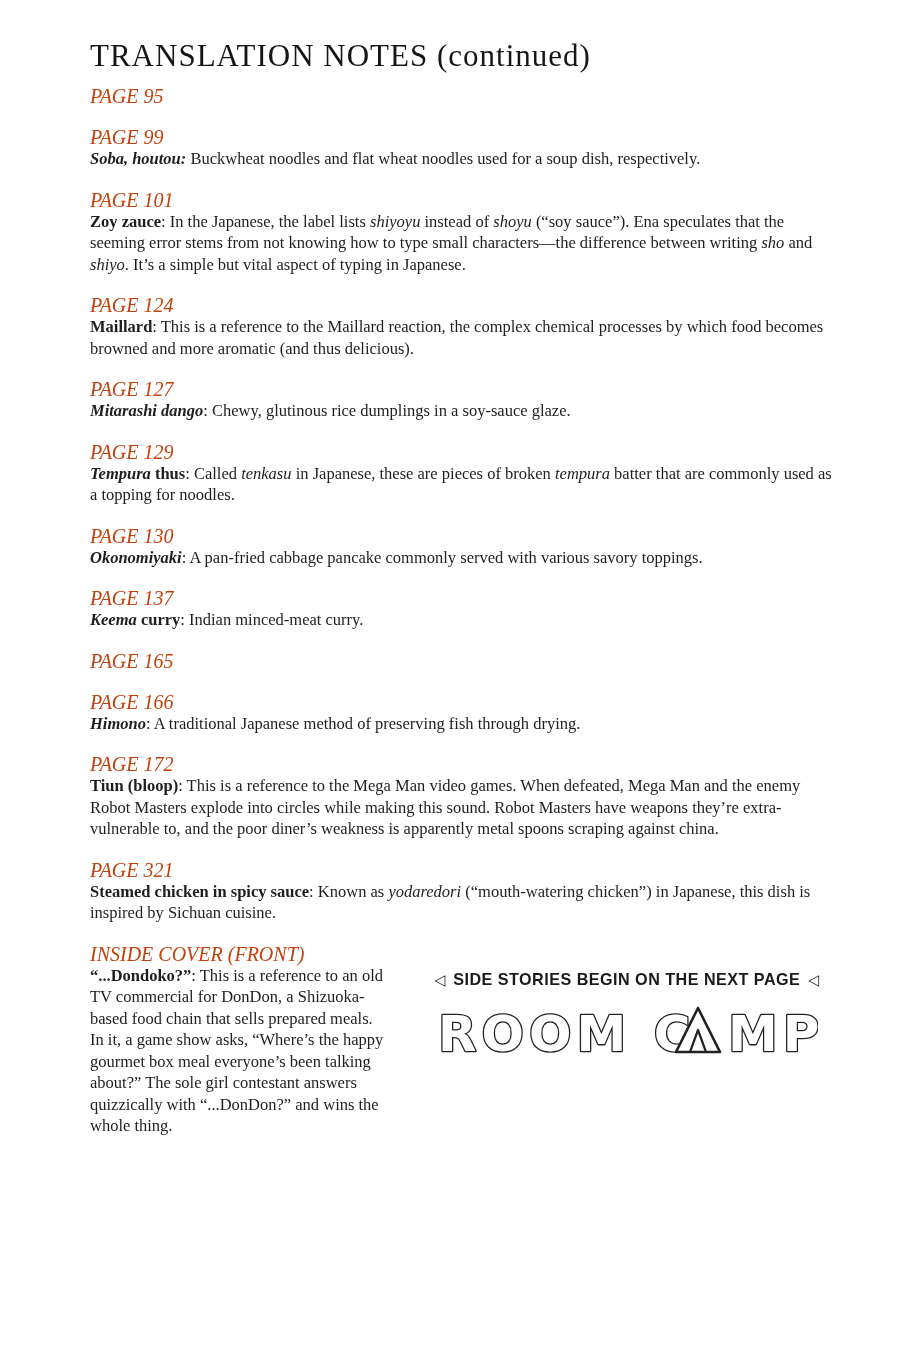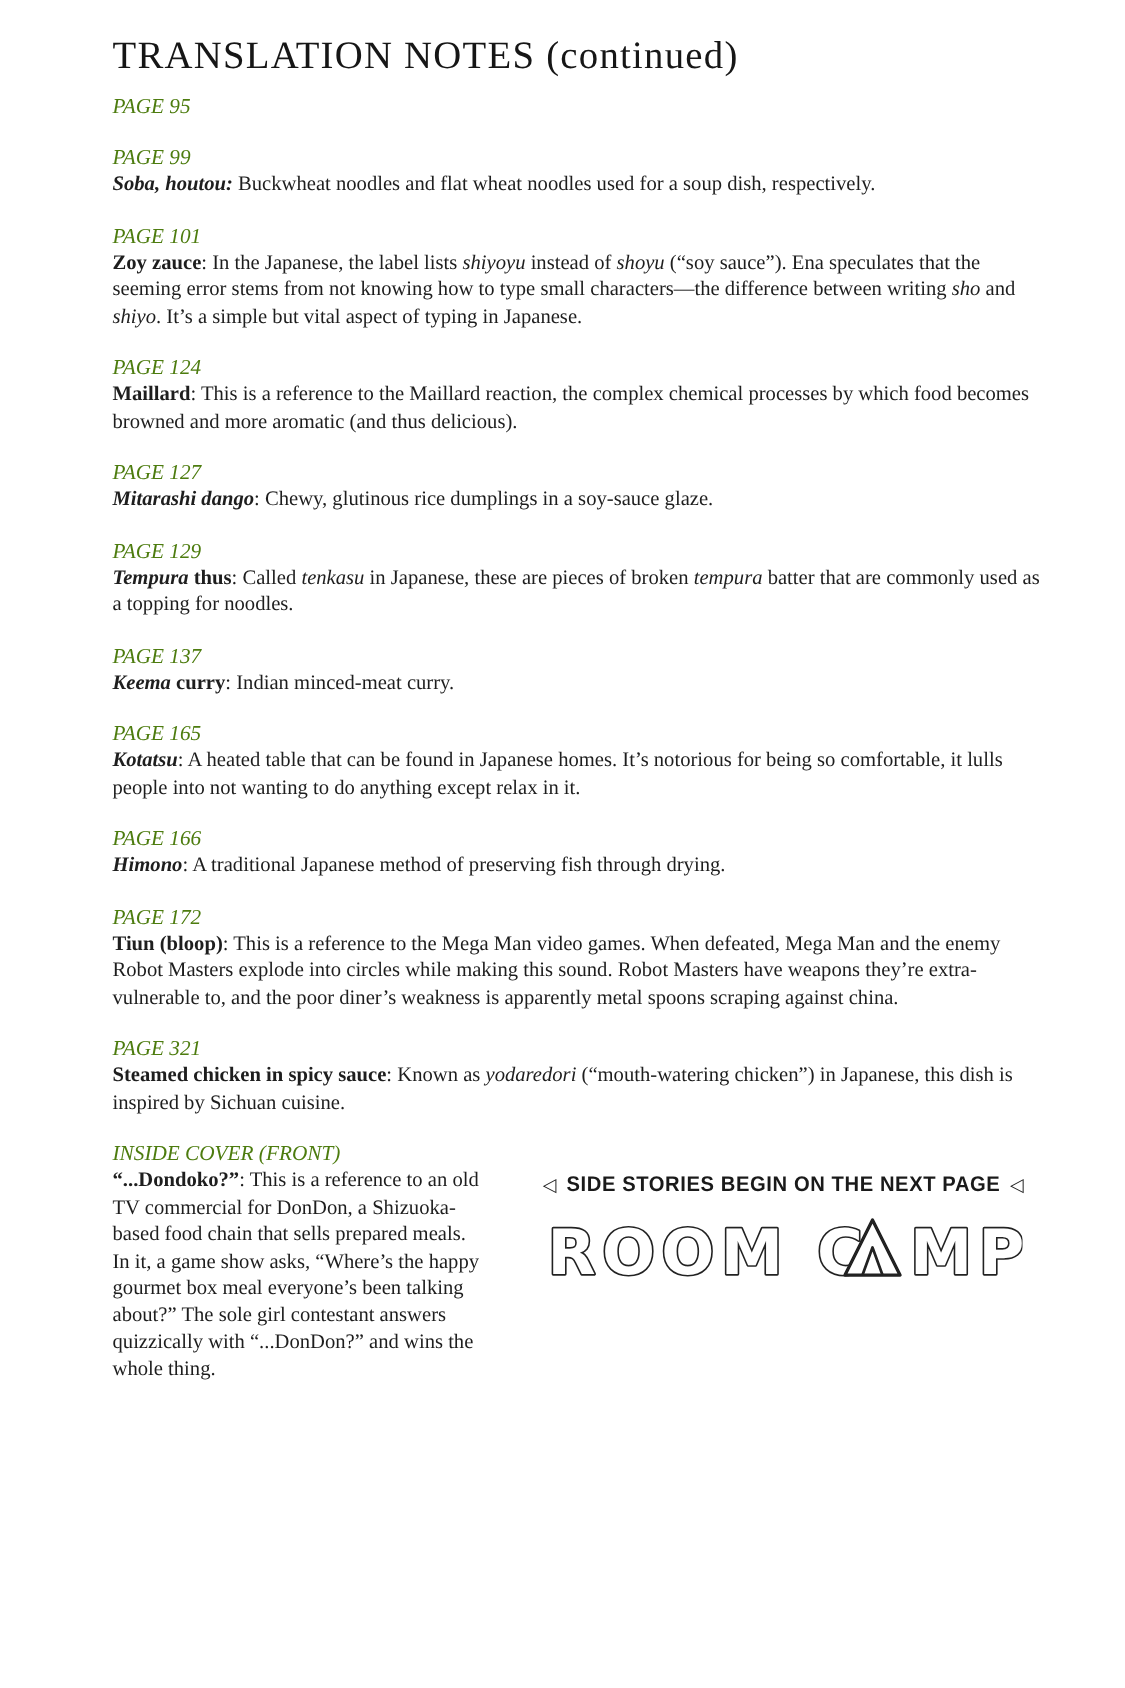--- a/index.html
+++ b/index.html
@@ -12,34 +12,35 @@
     height: 1350px;
     overflow: hidden;
     color: #1e1e1e;
     font-family: "Liberation Serif", serif;
   }
   .page {
     box-sizing: border-box;
     width: 900px;
     height: 996px;
     padding: 26px 64px 10px 90px;
+    margin-top: 12px;
   }
   .page-title {
     font-size: 31px;
     font-weight: normal;
     letter-spacing: 1px;
     margin: 0 0 12px 0;
     color: #161616;
   }
   .entry { margin: 0 0 20px 0; }
   .page-label {
     font-style: italic;
-    font-size: 17px;
+    font-size: 20px;
     line-height: 21px;
-    color: #4d7c0f;
+    color: #c2410c;
   }
   .note-text {
     margin: 0;
     font-size: 16.5px;
     line-height: 21.5px;
     color: #1e1e1e;
   }
   .seg-b  { font-weight: bold; }
   .seg-i  { font-style: italic; }
   .seg-bi { font-weight: bold; font-style: italic; }
@@ -124,26 +125,29 @@
       </div>
       <div class="entry">
         <div class="page-label">PAGE 127</div>
         <p class="note-text"><span class="seg-bi">Mitarashi dango</span><span>: Chewy, glutinous rice dumplings in a soy-sauce glaze.</span></p>
       </div>
       <div class="entry">
         <div class="page-label">PAGE 129</div>
         <p class="note-text"><span class="seg-bi">Tempura</span><span class="seg-b"> thus</span><span>: Called </span><span class="seg-i">tenkasu</span><span> in Japanese, these are pieces of broken </span><span class="seg-i">tempura</span><span> batter that are commonly used as a topping for noodles.</span></p>
       </div>
       <div class="entry">
+        <div class="page-label">PAGE 130</div>
+        <p class="note-text"><span class="seg-bi">Okonomiyaki</span><span>: A pan-fried cabbage pancake commonly served with various savory toppings.</span></p>
+      </div>
+      <div class="entry">
         <div class="page-label">PAGE 137</div>
         <p class="note-text"><span class="seg-bi">Keema</span><span class="seg-b"> curry</span><span>: Indian minced-meat curry.</span></p>
       </div>
       <div class="entry">
         <div class="page-label">PAGE 165</div>
-        <p class="note-text"><span class="seg-bi">Kotatsu</span><span>: A heated table that can be found in Japanese homes. It’s notorious for being so comfortable, it lulls people into not wanting to do anything except relax in it.</span></p>
       </div>
       <div class="entry">
         <div class="page-label">PAGE 166</div>
         <p class="note-text"><span class="seg-bi">Himono</span><span>: A traditional Japanese method of preserving fish through drying.</span></p>
       </div>
       <div class="entry">
         <div class="page-label">PAGE 172</div>
         <p class="note-text"><span class="seg-b">Tiun (bloop)</span><span>: This is a reference to the Mega Man video games. When defeated, Mega Man and the enemy Robot Masters explode into circles while making this sound. Robot Masters have weapons they’re extra-vulnerable to, and the poor diner’s weakness is apparently metal spoons scraping against china.</span></p>
       </div>
       <div class="entry">

